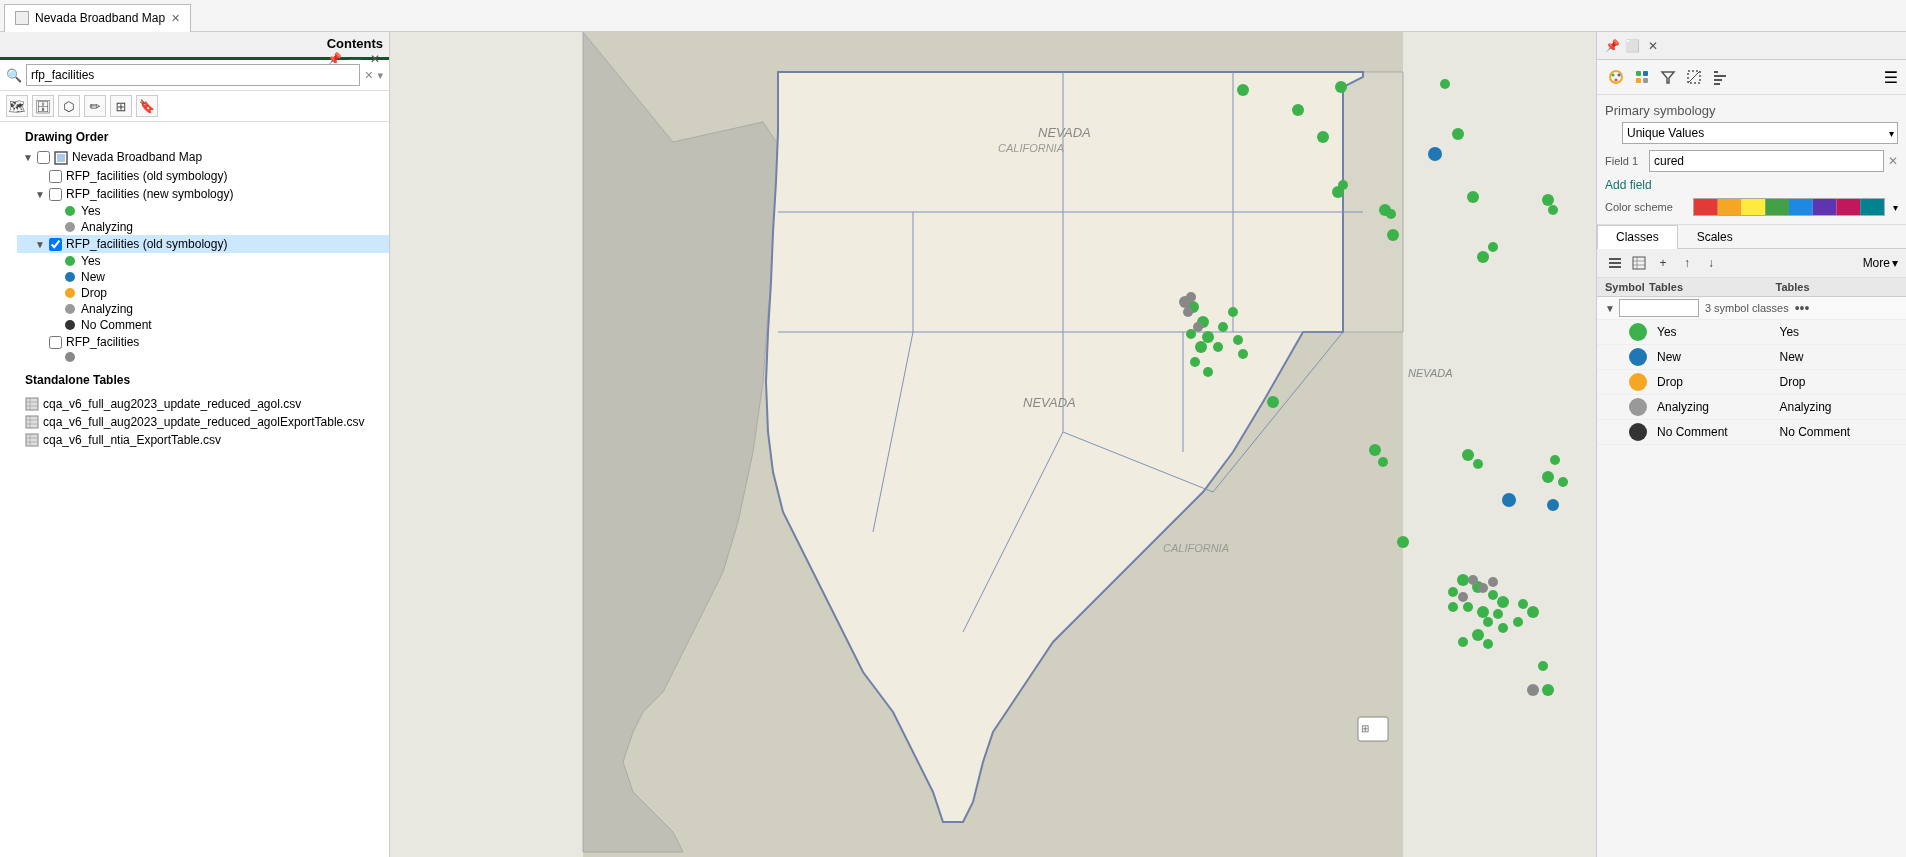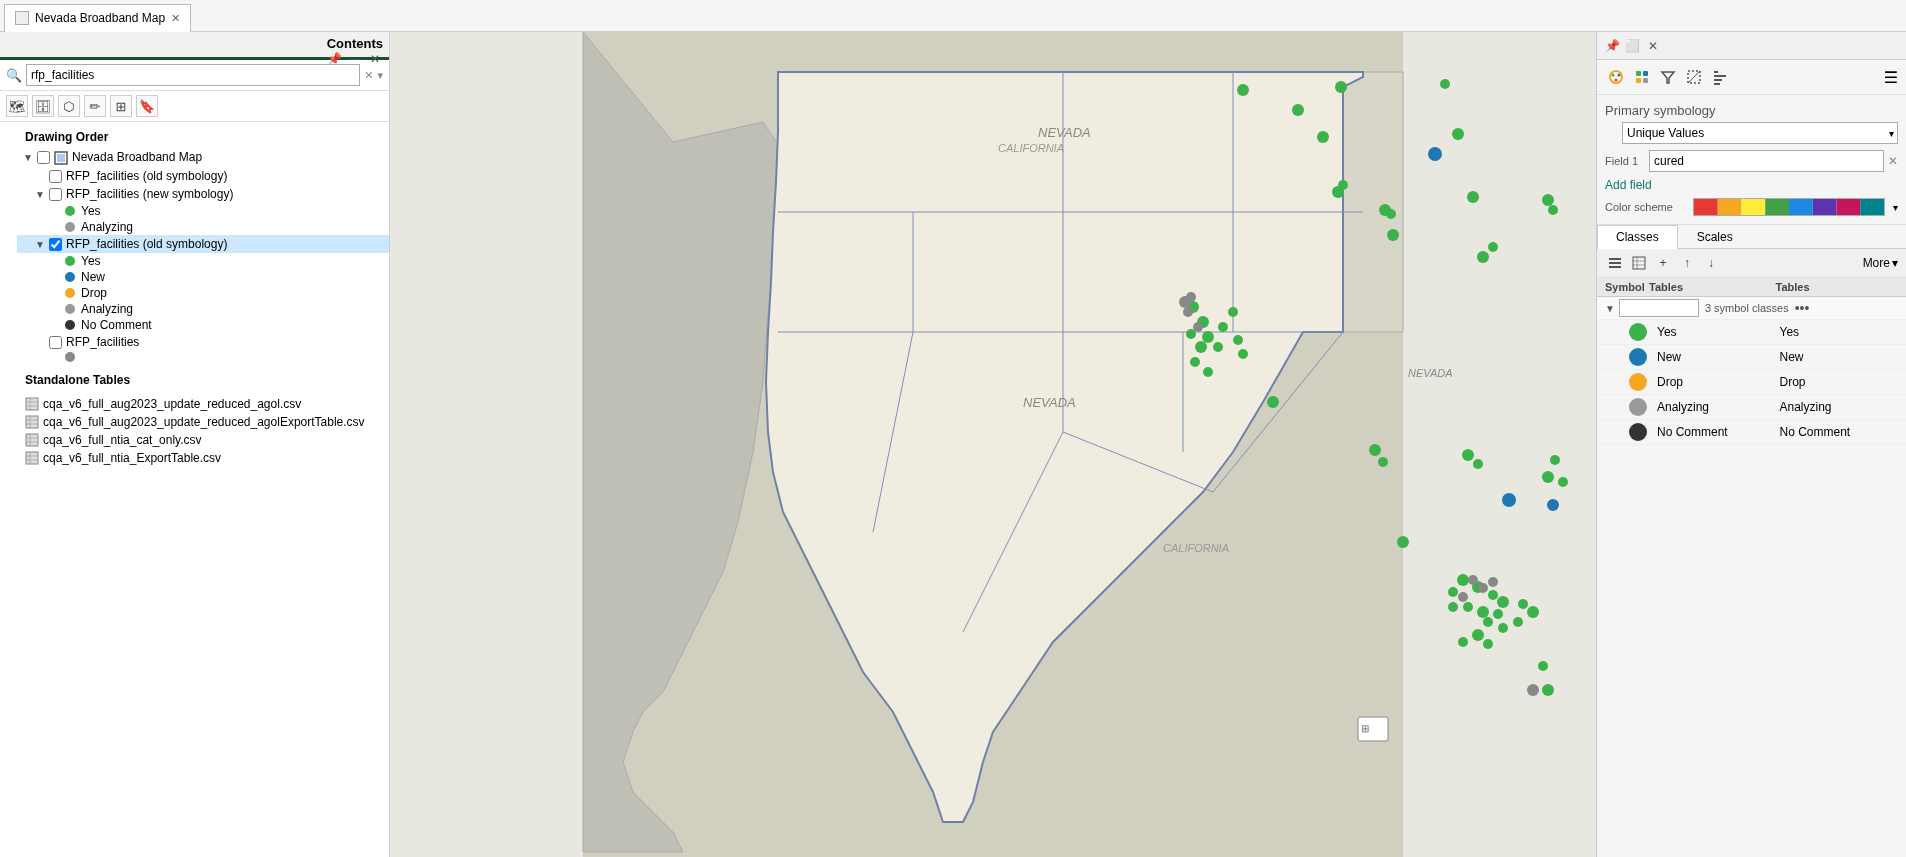--- a/index.html
+++ b/index.html
@@ -228,29 +228,20 @@
             </svg>
           <span>cqa_v6_full_aug2023_update_reduced_agolExportTable.csv</span>
         </div>
         <div class="standalone-item">
           <svg width="14" height="14">
               <rect x="1" y="1" width="12" height="12" fill="#ddd" stroke="#888" stroke-width="1"></rect>
               <line x1="1" y1="5" x2="13" y2="5" stroke="#888" stroke-width="0.5"></line>
               <line x1="1" y1="9" x2="13" y2="9" stroke="#888" stroke-width="0.5"></line>
               <line x1="5" y1="1" x2="5" y2="13" stroke="#888" stroke-width="0.5"></line>
             </svg>
-          <span>cqa_v6_full_ntia_cat_only.csv</span>
-        </div>
-        <div class="standalone-item">
-          <svg width="14" height="14">
-              <rect x="1" y="1" width="12" height="12" fill="#ddd" stroke="#888" stroke-width="1"></rect>
-              <line x1="1" y1="5" x2="13" y2="5" stroke="#888" stroke-width="0.5"></line>
-              <line x1="1" y1="9" x2="13" y2="9" stroke="#888" stroke-width="0.5"></line>
-              <line x1="5" y1="1" x2="5" y2="13" stroke="#888" stroke-width="0.5"></line>
-            </svg>
           <span>cqa_v6_full_ntia_ExportTable.csv</span>
         </div>
       </div>
     </div>
   </div>
 
   <div class="map-area">
     <svg class="map-svg" viewBox="0 0 820 825" preserveAspectRatio="xMidYMid meet">
 
       <rect x="0" y="0" width="820" height="825" fill="#d0cfc0"></rect>

